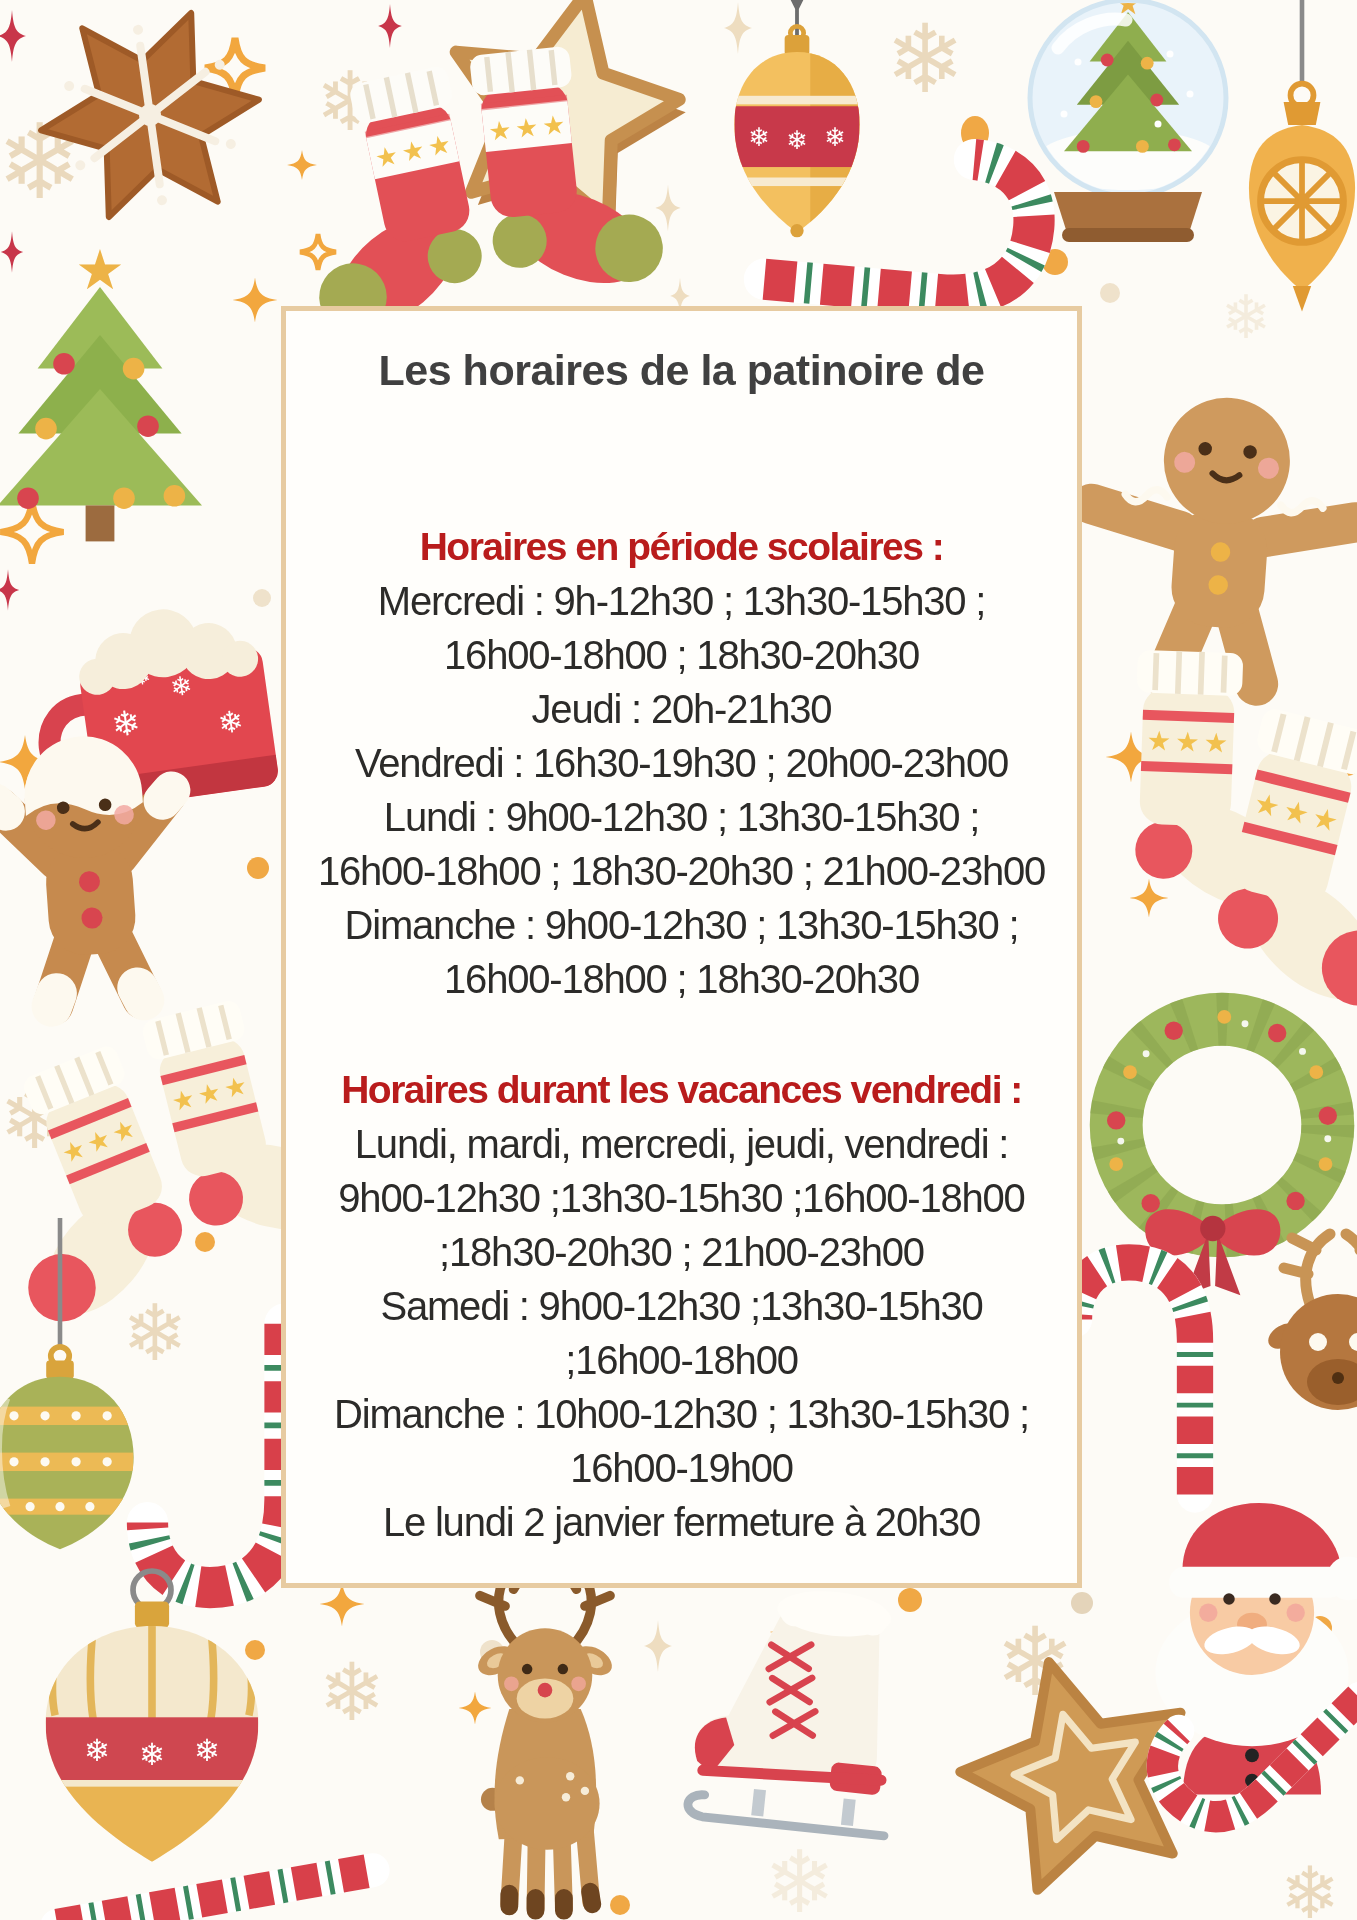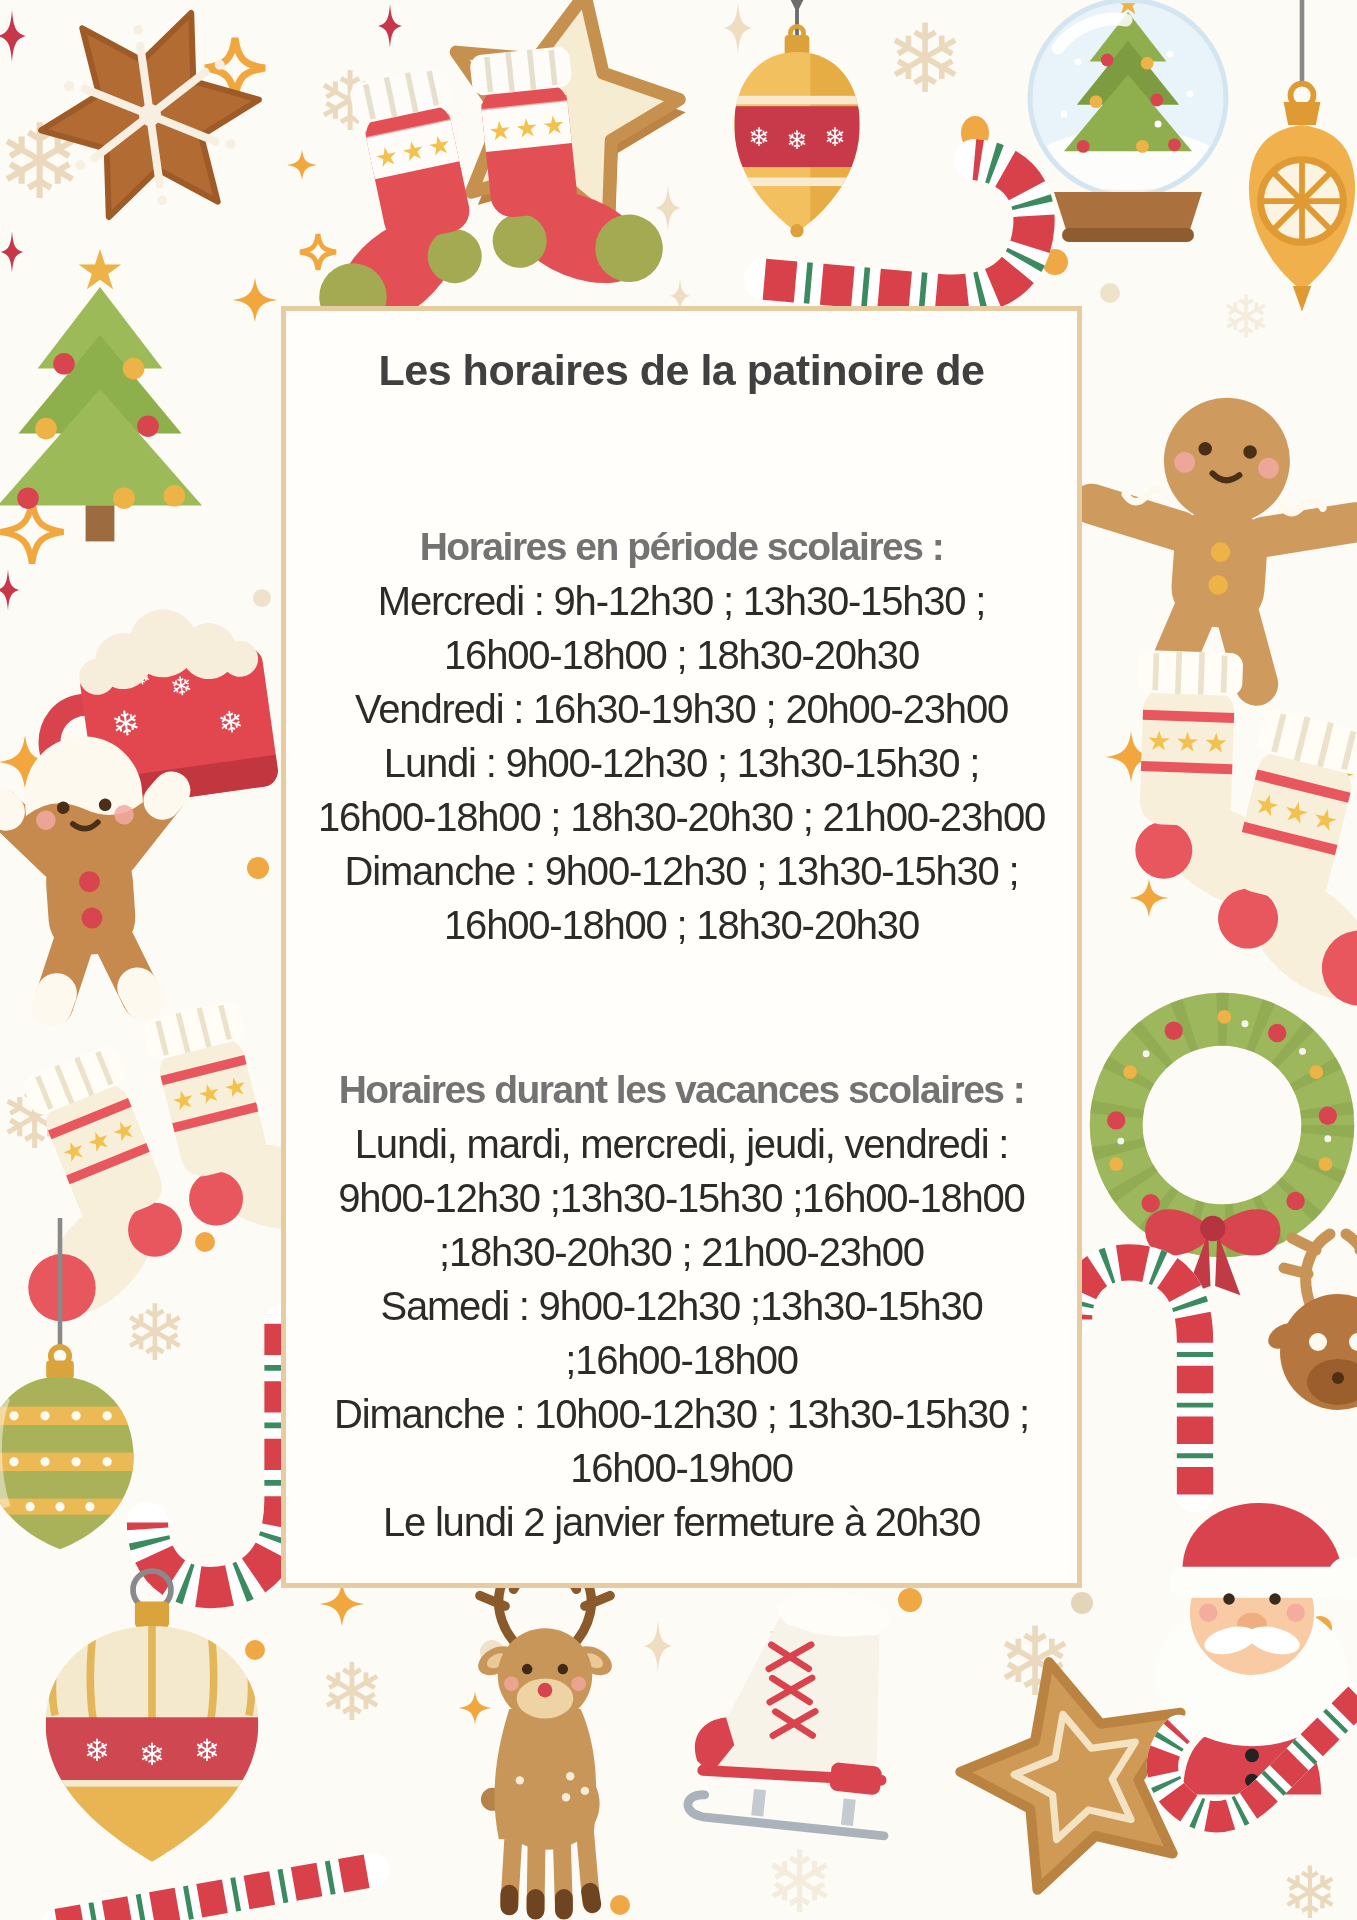--- a/index.html
+++ b/index.html
@@ -7,21 +7,21 @@
           font-family:"Liberation Sans",sans-serif;}
   .deco{position:absolute;left:0;top:0;width:1357px;height:1920px;}
   .schedule-box{position:absolute;left:281px;top:306px;width:801px;height:1282px;
                 box-sizing:border-box;border:5px solid #e7cba1;background:#fffefb;}
   .text-layer{position:absolute;left:231px;top:0;width:901px;text-align:center;}
   .title{position:absolute;left:0;top:341px;width:100%;font-weight:bold;font-size:43px;
          line-height:58px;color:#404040;letter-spacing:-0.5px;}
   .sec{position:absolute;left:0;width:100%;color:#2c2b29;}
   .sec1{top:520px;}
   .sec2{top:1063px;}
-  .heading{font-weight:bold;font-size:39px;line-height:54px;color:#737373;
+  .heading{font-weight:bold;font-size:39px;line-height:54px;color:#b91c1c;
            letter-spacing:-1.5px;white-space:nowrap;}
   .line{font-size:40px;line-height:54px;letter-spacing:-1.2px;white-space:nowrap;}
   .flk{font-family:"DejaVu Sans",sans-serif;}
 </style>
 </head>
 <body>
 
 <div class="poster">
 
 <svg class="deco" viewBox="0 0 1357 1920" xmlns="http://www.w3.org/2000/svg">
@@ -472,29 +472,30 @@
 
   <div class="text-layer">
     <div class="title">
       <div>Les horaires de la patinoire de</div>
     </div>
 
     <div class="sec sec1">
       <div class="heading">Horaires en période scolaires :</div>
       <div class="line">Mercredi : 9h-12h30 ; 13h30-15h30 ;</div>
       <div class="line">16h00-18h00 ; 18h30-20h30</div>
+      <div class="line">Jeudi : 20h-21h30</div>
       <div class="line">Vendredi : 16h30-19h30 ; 20h00-23h00</div>
       <div class="line">Lundi : 9h00-12h30 ; 13h30-15h30 ;</div>
       <div class="line">16h00-18h00 ; 18h30-20h30 ; 21h00-23h00</div>
       <div class="line">Dimanche : 9h00-12h30 ; 13h30-15h30 ;</div>
       <div class="line">16h00-18h00 ; 18h30-20h30</div>
     </div>
 
     <div class="sec sec2">
-      <div class="heading">Horaires durant les vacances scolaires :</div>
+      <div class="heading">Horaires durant les vacances vendredi :</div>
       <div class="line">Lundi, mardi, mercredi, jeudi, vendredi :</div>
       <div class="line">9h00-12h30 ;13h30-15h30 ;16h00-18h00</div>
       <div class="line">;18h30-20h30 ; 21h00-23h00</div>
       <div class="line">Samedi : 9h00-12h30 ;13h30-15h30</div>
       <div class="line">;16h00-18h00</div>
       <div class="line">Dimanche : 10h00-12h30 ; 13h30-15h30 ;</div>
       <div class="line">16h00-19h00</div>
       <div class="line">Le lundi 2 janvier fermeture à 20h30</div>
     </div>
   </div>

